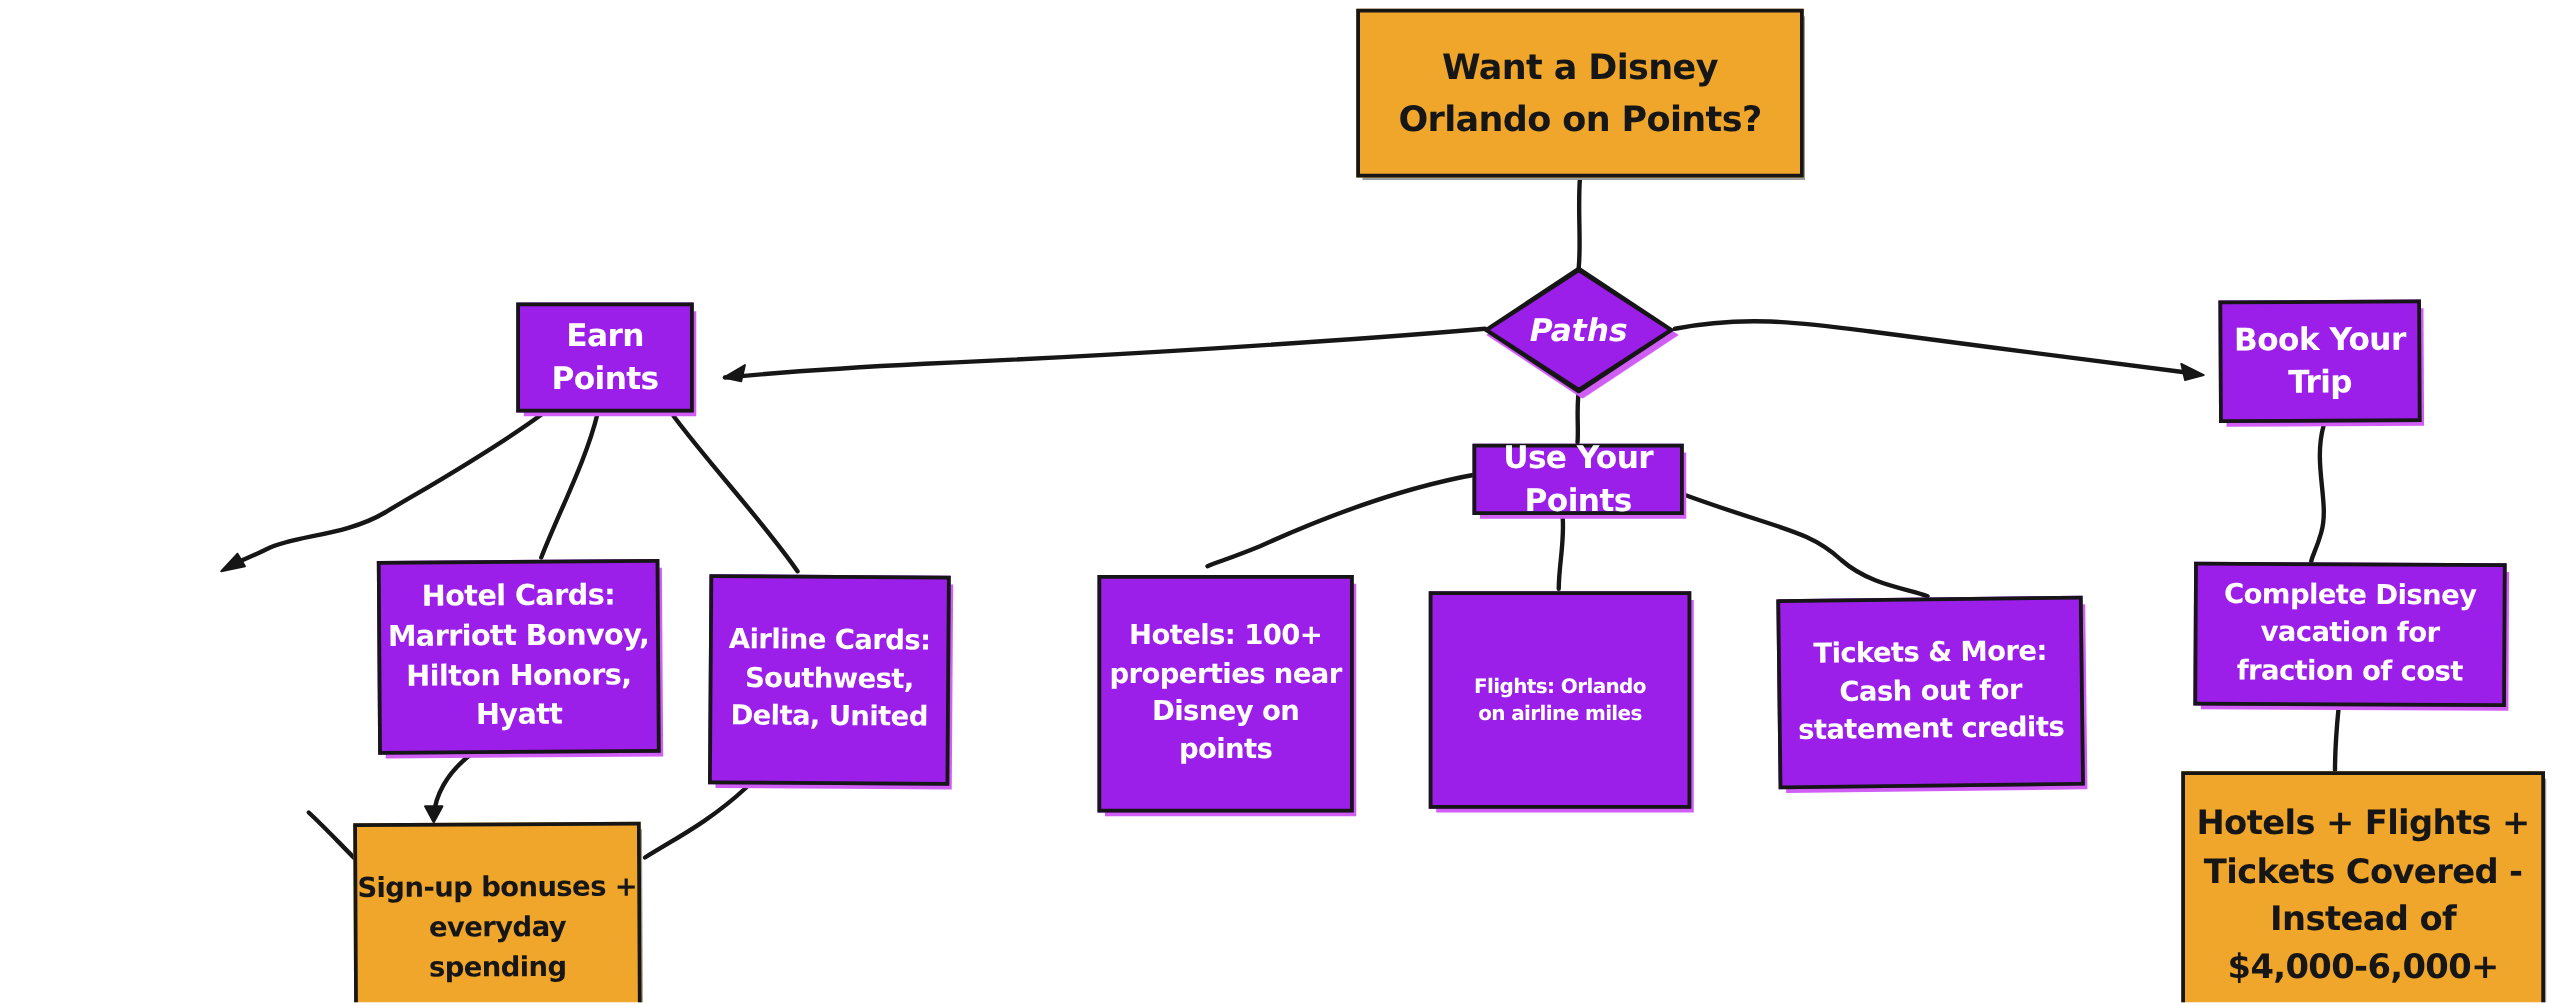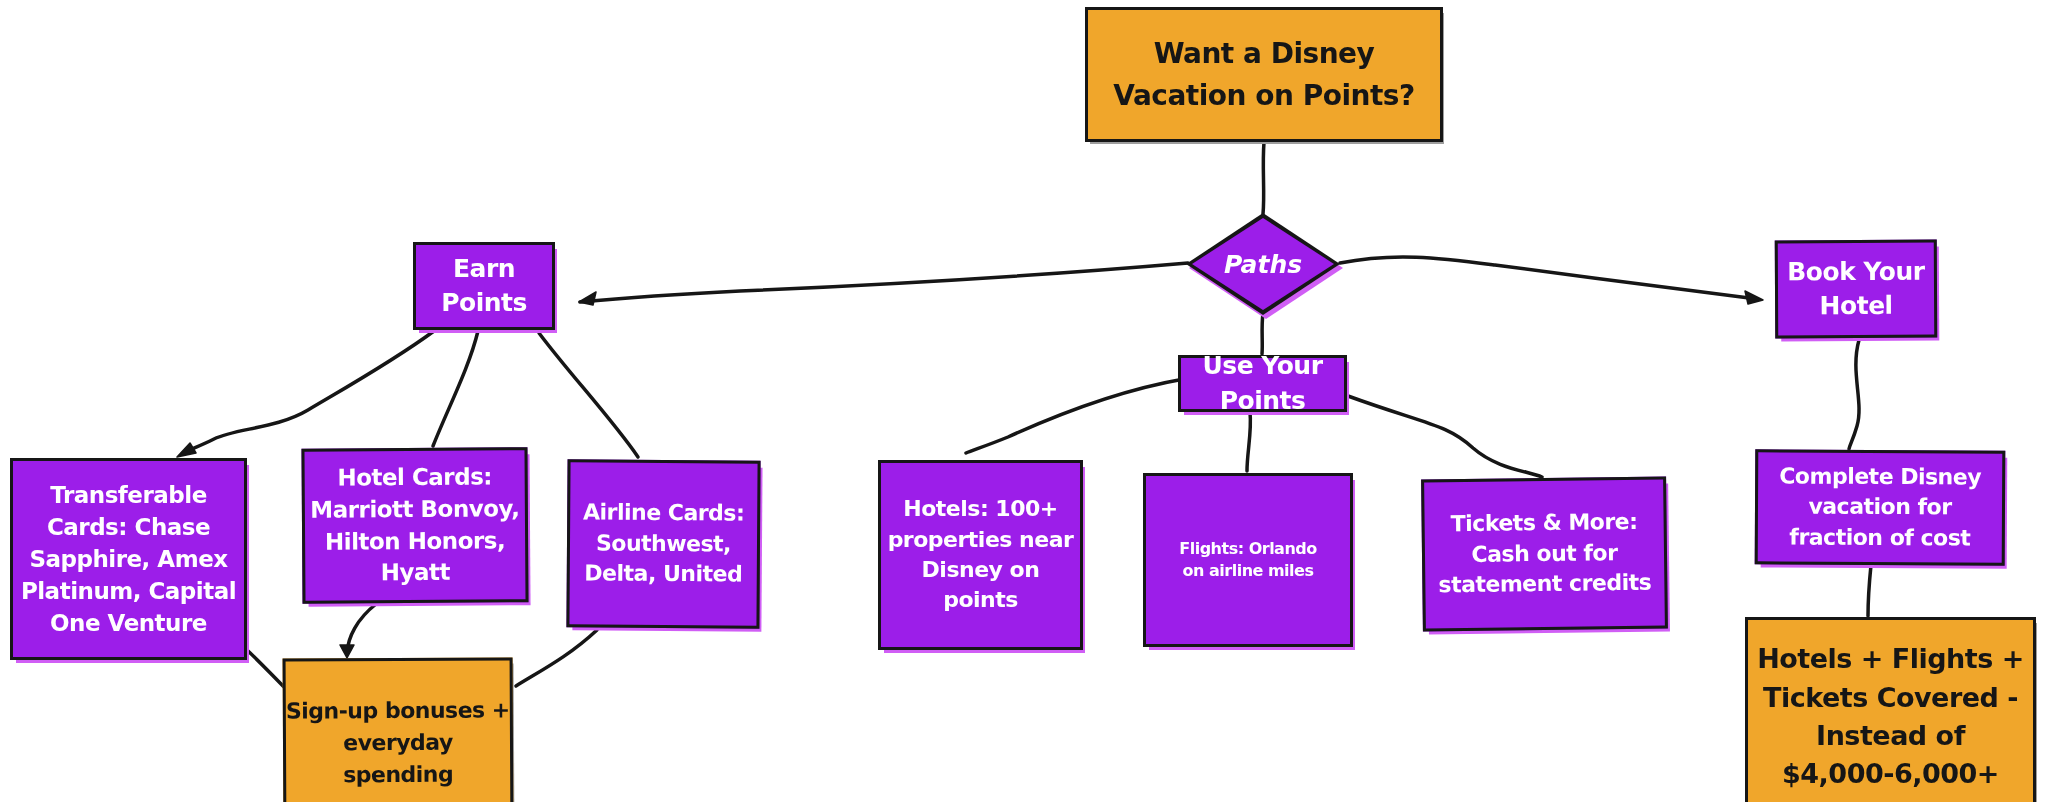--- a/index.html
+++ b/index.html
@@ -91,41 +91,36 @@
     <path class="arrow" d="M347 658 L340 645 L354 645 Z"></path>
     <path d="M597,630 C568,657 540,671 516,686"></path>
     <path d="M1184,379 C1115,391 1052,417 1008,437 C986,446 973,450 966,453"></path>
     <path d="M1250,412 C1252,432 1247,452 1247,471"></path>
     <path d="M1348,396 C1425,424 1447,424 1473,448 C1497,469 1528,471 1542,477"></path>
     <path d="M1859,340 C1850,372 1864,402 1857,426 C1853,440 1850,444 1849,449"></path>
     <path d="M1871,565 C1869,585 1868,600 1868,616"></path>
   </svg>
 
   <div id="n-root" class="node orange">Want a Disney
-Vacation on Points?</div>
+Orlando on Points?</div>
 
   <div class="diamond-wrap">
     <div class="diamond-border">
       <div class="diamond-fill">
         <span>Paths</span>
       </div>
     </div>
   </div>
 
   <div id="n-earn" class="node purple">Earn
 Points</div>
   <div id="n-book" class="node purple">Book Your
-Hotel</div>
+Trip</div>
   <div id="n-use" class="node purple">Use Your
 Points</div>
-  <div id="n-transferable" class="node purple">Transferable
-Cards: Chase
-Sapphire, Amex
-Platinum, Capital
-One Venture</div>
   <div id="n-hotelcards" class="node purple">Hotel Cards:
 Marriott Bonvoy,
 Hilton Honors,
 Hyatt</div>
   <div id="n-airline" class="node purple">Airline Cards:
 Southwest,
 Delta, United</div>
   <div id="n-signup" class="node orange">Sign-up bonuses +
 everyday
 spending</div>

